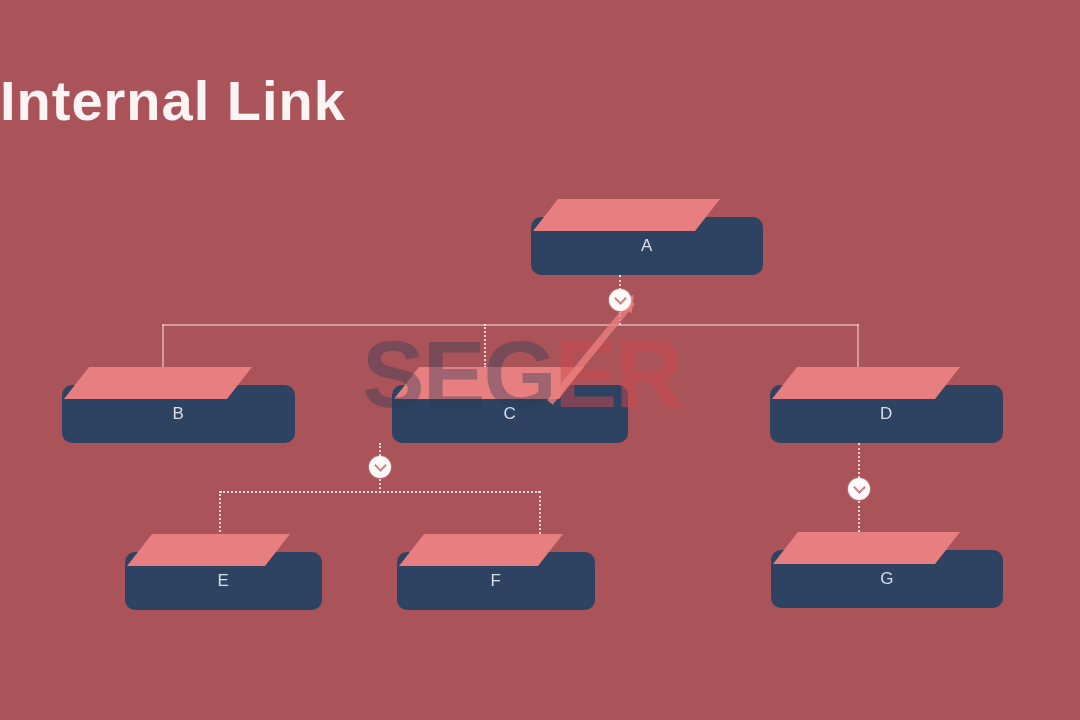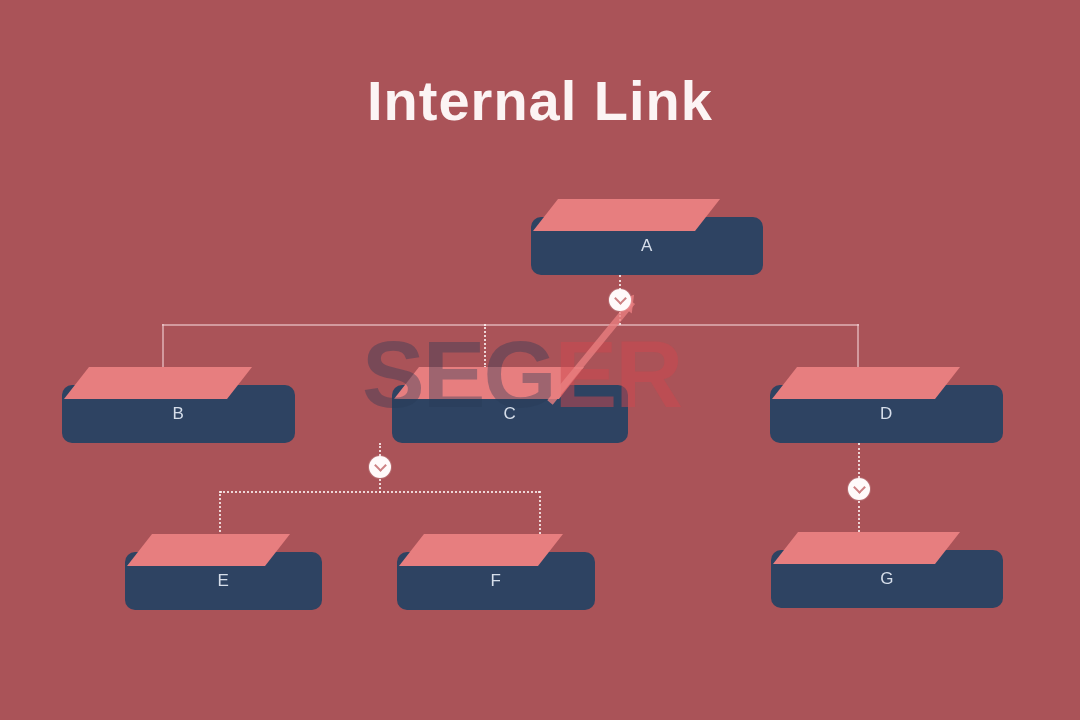--- a/index.html
+++ b/index.html
@@ -4,21 +4,21 @@
 <style>
   html,body{margin:0;padding:0;}
   body{
     width:1080px;height:720px;position:relative;overflow:hidden;
     background:#aa5358;
     font-family:"Liberation Sans", sans-serif;
   }
   
   .title{
     position:absolute;left:0;right:0;top:68px;margin:0;
-    text-align:center;font-size:56px;font-weight:700;letter-spacing:1px;
+    text-align:left;font-size:56px;font-weight:700;letter-spacing:1px;
     color:#fcf4f4;z-index:4;
   }
   
   .ln{position:absolute;z-index:1;}
   .solid-h{height:2px;background:rgba(244,214,216,.55);}
   .solid-v{width:2px;background:rgba(244,214,216,.55);}
   .dot-v{width:0;border-left:2px dotted rgba(255,247,247,.8);}
   .dot-h{height:0;border-top:2px dotted rgba(255,247,247,.8);}
   
   .node{position:absolute;height:76px;z-index:2;}

